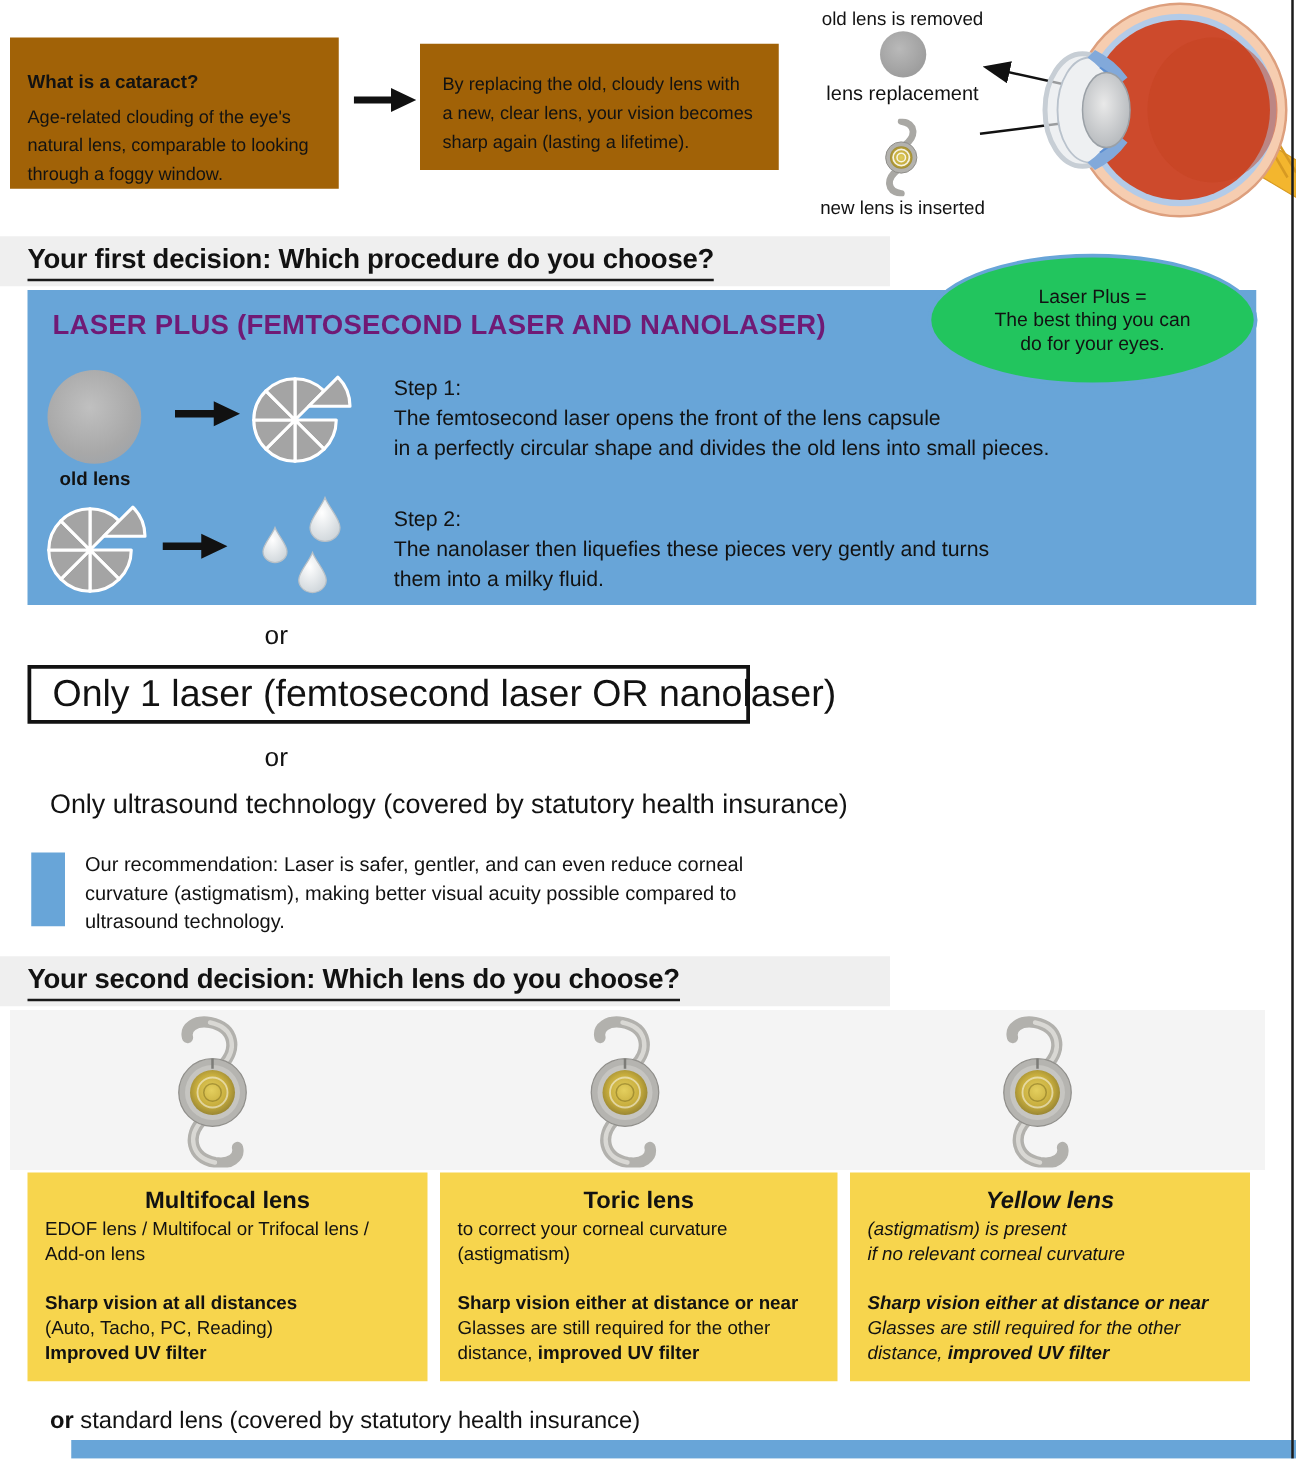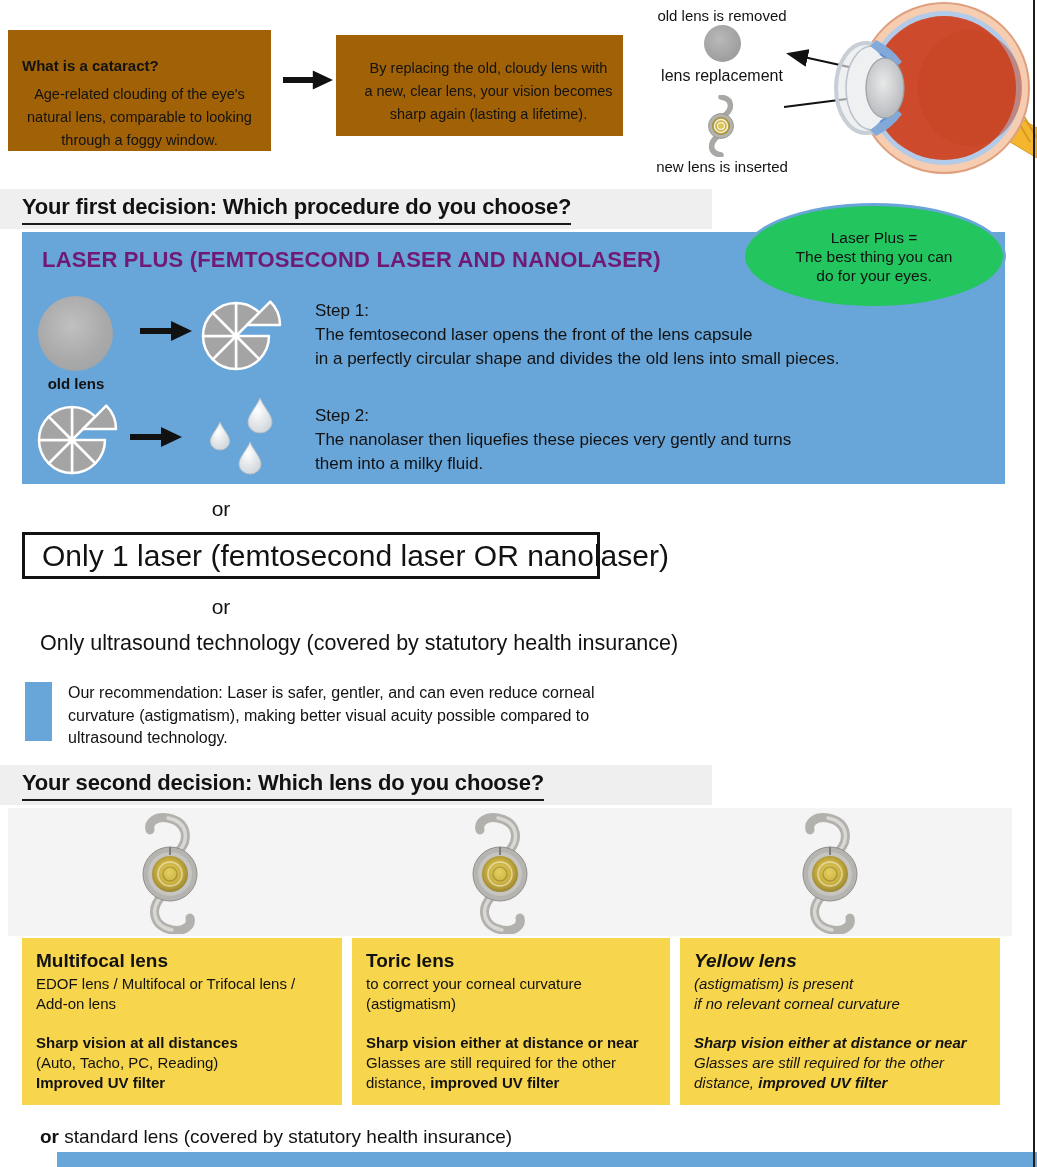--- a/index.html
+++ b/index.html
@@ -6,21 +6,21 @@
   html,body { background:#fff; }
   body { font-family:"Liberation Sans","DejaVu Sans",sans-serif; color:#121212; }
   .page { position:relative; width:1037px; height:1167px; background:#ffffff; overflow:hidden; }
   .abs { position:absolute; }
 
   
   .gray-box { background:#a16207; }
   .box-what { left:8px; top:30px; width:263px; height:121px; padding:27px 14px 0 14px; }
   .box-replace { left:336px; top:35px; width:287px; height:101px; padding:22px 0 0 18px; }
   .box-title { font-size:15px; font-weight:bold; margin-bottom:9px; }
-  .box-line { font-size:14.5px; line-height:23px;text-align:center; }
+  .box-line { font-size:14.5px; line-height:23px; }
 
   .top-label { font-size:15px; text-align:center; }
   .top-label.bold { font-weight:normal; font-size:16px; }
 
   .old-lens-ball-sm { left:704px; top:25px; width:37px; height:37px; border-radius:50%;
     background:radial-gradient(circle at 42% 38%, #b9b9b9, #9e9e9e 70%, #949494 100%); }
 
   
   .head-band { background:#efefef; height:40px; left:0; width:712px; }
   .section-heading { font-size:22px; font-weight:bold; letter-spacing:-0.2px;
@@ -49,21 +49,21 @@
   .option-plain { font-size:21.5px; white-space:nowrap; }
   .reco-square { left:25px; top:682px; width:27px; height:59px; background:#68a5d8; }
   .reco-line { font-size:16px; line-height:22.5px; }
 
   
   .lens-strip { left:8px; top:808px; width:1004px; height:128px; background:#f4f4f4; }
   .yellow-box { top:938px; height:167px; background:#f7d54d; padding:11px 14px 0 14px; }
   .yb-1 { left:22px; width:320px; }
   .yb-2 { left:352px; width:318px; }
   .yb-3 { left:680px; width:320px;font-style:italic; }
-  .lens-title { font-size:19px; font-weight:bold; line-height:24px; margin-bottom:1px; }
+  .lens-title { font-size:19px; font-weight:bold; line-height:24px; margin-bottom:1px;text-align:center; }
   .lens-line { font-size:15px; line-height:20px; }
   .lens-gap { height:19px; }
   .b { font-weight:bold; }
 
   .or-standard { left:40px; top:1126px; font-size:19px; }
   .bottom-bar { left:57px; top:1152px; width:980px; height:15px; background:#68a5d8; }
   .right-border { left:1033px; top:0; width:2px; height:1167px; background:#1c1c1c; }
 </style>
 </head>
 <body>

